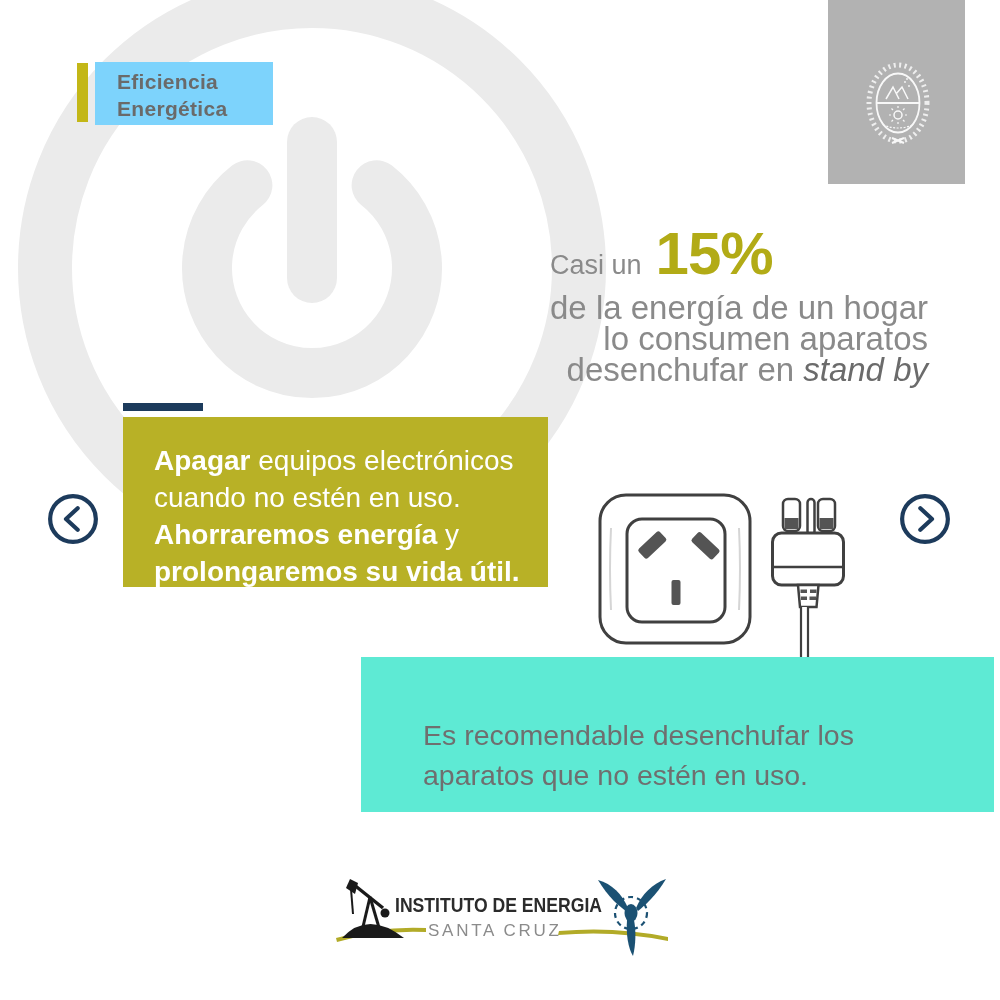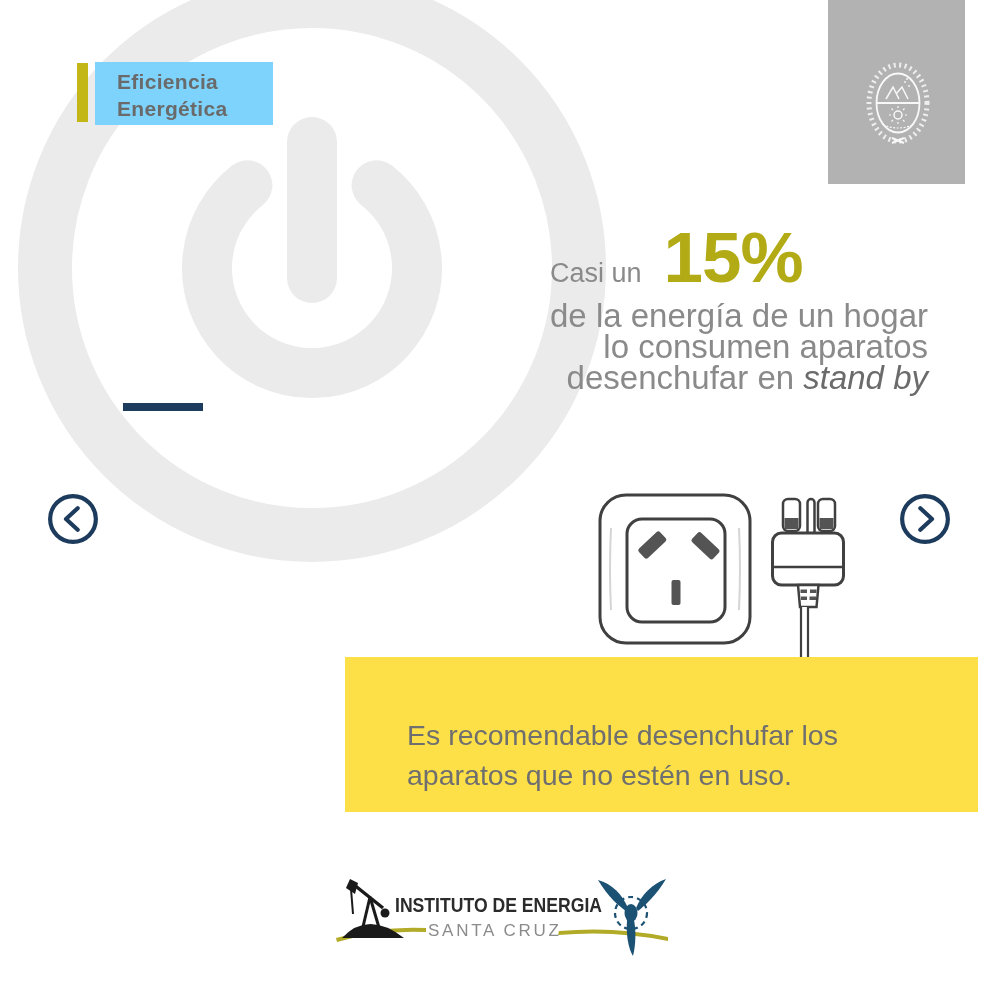--- a/index.html
+++ b/index.html
@@ -16,39 +16,39 @@
     left:95px;top:62px;width:178px;height:63px;background:#7dd3fc;
     color:#6a6a6a;font-size:21px;font-weight:700;line-height:27px;
     padding:6px 0 0 22px;box-sizing:border-box;letter-spacing:.3px;
   }
   
   .gov{left:828px;top:0;width:137px;height:184px;background:#b2b2b2;}
   
   .stat{right:72px;top:228px;text-align:right;}
   .stat-line1{display:flex;align-items:baseline;}
   .stat-prefix{font-size:27px;color:#8a8a8a;}
-  .stat-value{font-size:71px;font-weight:800;color:#b2ab16;line-height:.85;margin-left:22px;letter-spacing:-1px;}
+  .stat-value{font-size:60px;font-weight:800;color:#b2ab16;line-height:.85;margin-left:14px;letter-spacing:-1px;}
   .stat-body{font-size:33px;line-height:31px;color:#8a8a8a;margin-top:11px;}
   .standby{font-weight:400;font-style:italic;color:#6b6b6b;}
   
   .accent{left:123px;top:403px;width:80px;height:8px;background:#1d3b5c;}
   .tip{
     left:123px;top:417px;width:425px;height:170px;background:#b8b126;
     color:#ffffff;font-size:28px;line-height:37px;padding:25px 0 0 31px;
     box-sizing:border-box;
   }
   
   .arrow-btn{width:56px;height:56px;cursor:pointer;background:none;border:none;padding:0;}
   .arrow-prev{left:45px;top:491px;}
   .arrow-next{left:897px;top:491px;}
   
   .illus{left:590px;top:480px;}
   
   .rec{
-    left:345px;top:657px;width:633px;height:155px;background:#fde047;
+    left:361px;top:657px;width:633px;height:155px;background:#5eead4;
     color:#6f6f6f;font-size:28.5px;line-height:40px;padding:58px 0 0 62px;
     box-sizing:border-box;
   }
   
   .logo{left:330px;top:856px;}
 </style>
 </head>
 <body>
 
 <div class="canvas">
@@ -91,20 +91,26 @@
     <div class="stat-body">
       <div>
           <div>de la energía de un hogar</div>
           <div>lo consumen aparatos</div>
         </div>
       <div><span>desenchufar en </span><span class="standby">stand by</span></div>
     </div>
   </div>
 
   <div class="abs accent"></div>
+  <div class="abs tip">
+      <div><span style="font-weight: 700;">Apagar</span><span> equipos electrónicos</span></div>
+      <div><span>cuando no estén en uso.</span></div>
+      <div><span style="font-weight: 700;">Ahorraremos energía</span><span> y</span></div>
+      <div><span style="font-weight: 700;">prolongaremos su vida útil.</span></div>
+    </div>
 
   <button class="abs arrow-btn arrow-prev">
     <svg width="56" height="56" viewBox="0 0 60 60">
       <circle cx="30" cy="30" r="24.5" fill="none" stroke="#1d3b5c" stroke-width="4.5"></circle>
       <path d="M35 18.5 L22.5 30 L35 41.5" fill="none" stroke="#1d3b5c" stroke-width="4.5" stroke-linecap="round" stroke-linejoin="round"></path>
     </svg>
   </button>
   <button class="abs arrow-btn arrow-next">
     <svg width="56" height="56" viewBox="0 0 60 60">
       <circle cx="30" cy="30" r="24.5" fill="none" stroke="#1d3b5c" stroke-width="4.5"></circle>

